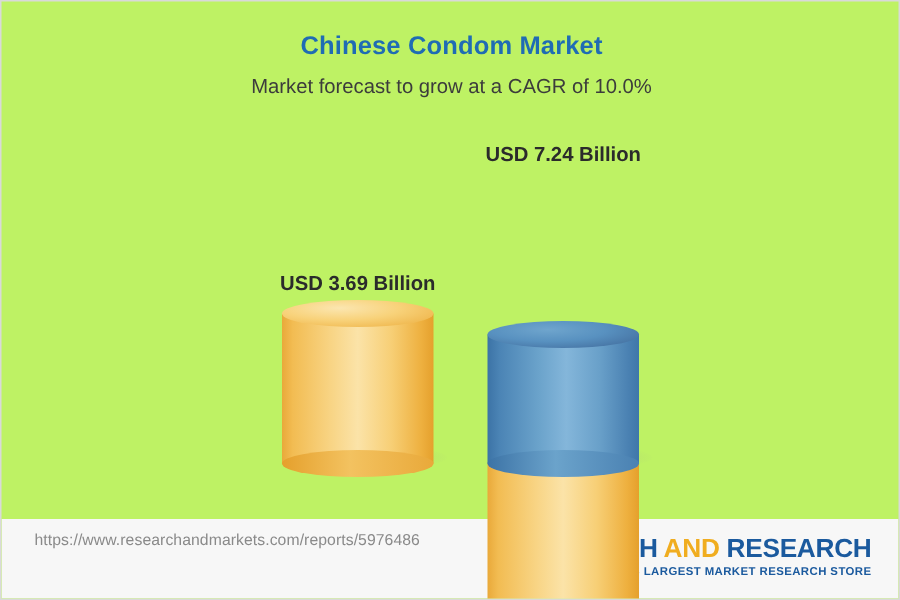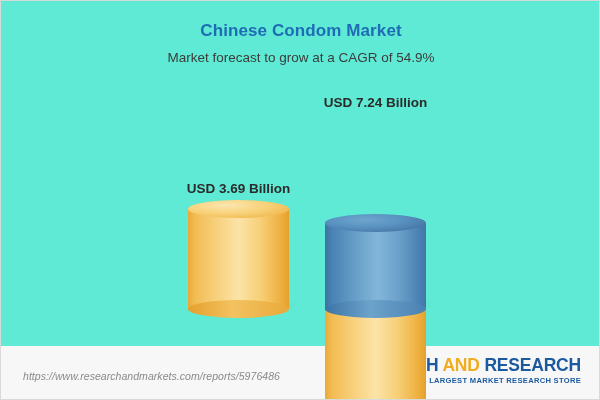--- a/index.html
+++ b/index.html
@@ -13,21 +13,21 @@
     font-family: "Liberation Sans", sans-serif;
     background: #ffffff;
   }
 
   .infographic {
     position: relative;
     width: 600px;
     height: 400px;
     box-sizing: border-box;
     border: 1px solid #d9d9d9;
-    background: #5eead4;
+    background: #bef264;
     overflow: hidden;
   }
 
   
   .header {
     position: absolute;
     top: 0;
     left: 0;
     width: 600px;
     padding-top: 20px;
@@ -175,25 +175,24 @@
     position: absolute;
     left: 0;
     bottom: 0;
     width: 598px;
     height: 53px;
     background: #f7f7f7;
   }
   .source-url {
     position: absolute;
     left: 22px;
-    top: 24px;
+    top: 8px;
     font-size: 10.5px;
     color: #8a8a8a;
     letter-spacing: 0.05px;
-    font-style: italic;
   }
   .logo {
     position: absolute;
     right: 18px;
     top: 9px;
     text-align: right;
   }
   .logo-main {
     font-size: 17.5px;
     font-weight: bold;
@@ -212,21 +211,21 @@
     white-space: nowrap;
   }
 </style>
 </head>
 <body>
 
 <div class="infographic">
 
   <div class="header">
     <div class="chart-title">Chinese Condom Market</div>
-    <div class="chart-subtitle">Market forecast to grow at a CAGR of 54.9%</div>
+    <div class="chart-subtitle">Market forecast to grow at a CAGR of 10.0%</div>
   </div>
 
   <div class="plot">
 
     <div class="bar-group g2023">
       <div class="value-label">USD 3.69 Billion</div>
       <div class="cylinder">
         <div class="cyl-shadow"></div>
         <div class="segment seg-yellow" style="height:100px;">
           <div class="body"></div>

